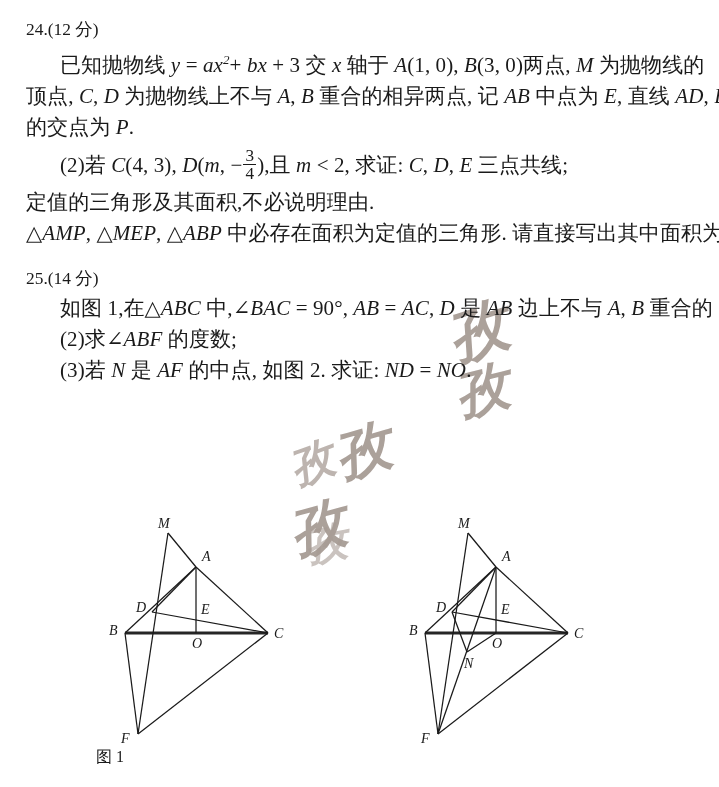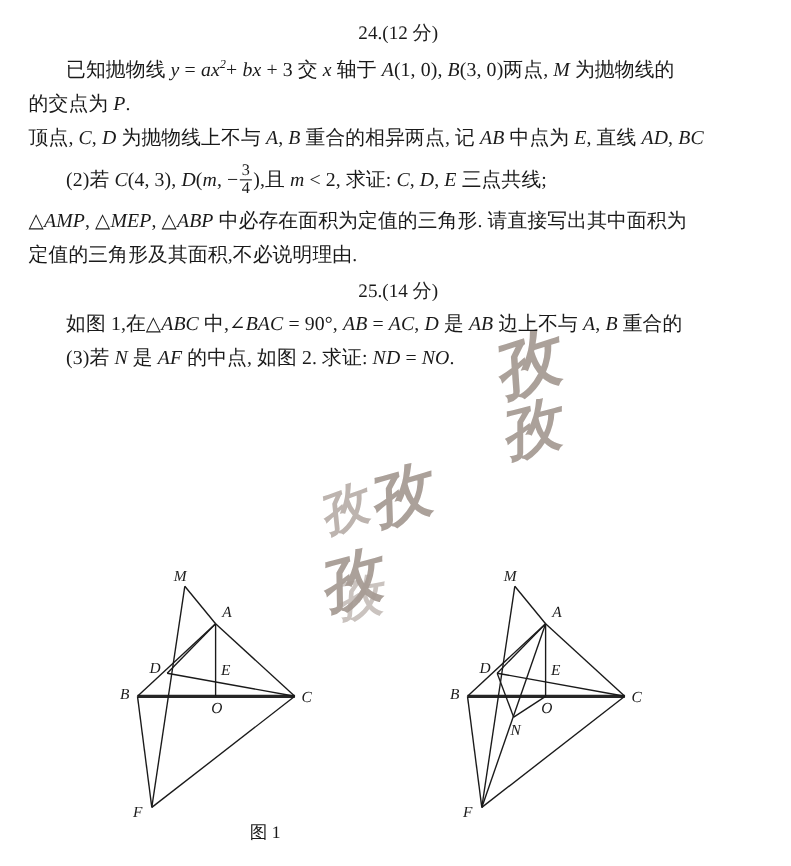--- a/index.html
+++ b/index.html
@@ -38,30 +38,29 @@
 
   
   .textcol {
     position: absolute;
     left: 26px;
     top: 14px;
     width: 672px;
     z-index: 2;
   }
   .qline {
-    font-size: 18px;
+    font-size: 21px;
     line-height: 31px;
     letter-spacing: 0.1px;
     white-space: nowrap;
   }
   .qhead {
     font-size: 17.4px;
     line-height: 30px;
     white-space: nowrap;
-    text-align: center;
   }
   .indent { padding-left: 34px; }
   .indent2 { padding-left: 34px; }
   .math { font-style: italic; font-family: "Liberation Serif", serif; }
 
   sup.exp {
     font-size: 0.62em;
     vertical-align: super;
     font-style: italic;
   }
@@ -85,21 +84,20 @@
   .figwrap {
     position: absolute;
     z-index: 2;
   }
   #fig1wrap { left: 96px; top: 512px; width: 290px; height: 275px; }
   #fig2wrap { left: 396px; top: 512px; width: 290px; height: 275px; }
 
   .figcap {
     position: absolute;
     width: 100%;
-    text-align: center;
     font-size: 16px;
     font-family: "Liberation Serif", serif;
   }
   #fig1cap { left: 0; top: 235px; }
   #fig2cap { left: 0; top: 236px; margin-top: 40px; }
 
   svg { display: block; overflow: visible; }
   .ln { stroke: #1a1a1a; stroke-width: 1.25; fill: none; }
   .ln-bold { stroke: #262626; stroke-width: 2.9; fill: none; }
   .lbl {
@@ -124,46 +122,49 @@
   <div class="textcol">
 
     <div class="qhead">
       <span>24.</span><span>(12 分)</span>
     </div>
 
     <div class="qline indent">
       已知抛物线&nbsp;<span class="math">y</span> = <span class="math">ax</span><sup class="exp">2</sup>+ <span class="math">bx</span> + 3 交&nbsp;<span class="math">x</span>&nbsp;轴于&nbsp;<span class="math">A</span>(1, 0), <span class="math">B</span>(3, 0)两点, <span class="math">M</span>&nbsp;为抛物线的
     </div>
     <div class="qline">
+      顶点, <span class="math">C</span>, <span class="math">D</span>&nbsp;为抛物线上不与&nbsp;<span class="math">A</span>, <span class="math">B</span>&nbsp;重合的相异两点, 记&nbsp;<span class="math">AB</span>&nbsp;中点为&nbsp;<span class="math">E</span>, 直线&nbsp;<span class="math">AD</span>, <span class="math">BC</span>
+    </div>
+    <div class="qline">
       的交点为&nbsp;<span class="math">P</span>.
-    </div>
-    <div class="qline">
-      顶点, <span class="math">C</span>, <span class="math">D</span>&nbsp;为抛物线上不与&nbsp;<span class="math">A</span>, <span class="math">B</span>&nbsp;重合的相异两点, 记&nbsp;<span class="math">AB</span>&nbsp;中点为&nbsp;<span class="math">E</span>, 直线&nbsp;<span class="math">AD</span>, <span class="math">BC</span>
     </div>
 
 
     <div class="qline indent2" style="line-height:44px;">
       (2)若&nbsp;<span class="math">C</span>(4, 3), <span class="math">D</span>(<span class="math">m</span>, −<span class="frac"><span class="num">3</span><span class="den">4</span></span>),且&nbsp;<span class="math">m</span> &lt; 2, 求证: <span class="math">C</span>, <span class="math">D</span>, <span class="math">E</span>&nbsp;三点共线;
     </div>
 
     <div class="qline">
+      定值的三角形及其面积,不必说明理由.
+    </div>
+    <div class="qline">
       △<span class="math">AMP</span>, △<span class="math">MEP</span>, △<span class="math">ABP</span>&nbsp;中必存在面积为定值的三角形. 请直接写出其中面积为
     </div>
-    <div class="qline">
-      定值的三角形及其面积,不必说明理由.
-    </div>
-
-    <div class="qhead" style="margin-top:2px;">
+
+    <div class="qhead" style="margin-top:14px;">
       <span>25.</span><span>(14 分)</span>
     </div>
 
     <div class="qline indent">
       如图 1,在△<span class="math">ABC</span>&nbsp;中,∠<span class="math">BAC</span> = 90°, <span class="math">AB</span> = <span class="math">AC</span>, <span class="math">D</span>&nbsp;是&nbsp;<span class="math">AB</span>&nbsp;边上不与&nbsp;<span class="math">A</span>, <span class="math">B</span>&nbsp;重合的
     </div>
 
+    <div class="qline indent2">
+      (2)求∠<span class="math">ABF</span>&nbsp;的度数;
+    </div>
     <div class="qline indent2">
       (3)若&nbsp;<span class="math">N</span>&nbsp;是&nbsp;<span class="math">AF</span>&nbsp;的中点, 如图 2. 求证: <span class="math">ND</span> = <span class="math">NO</span>.
     </div>
   </div>
 
   <div class="figwrap" id="fig1wrap">
     <svg width="290" height="240" viewBox="0 0 290 240">
 
       <line class="ln-bold" x1="29" y1="121" x2="172" y2="121"></line>
 

